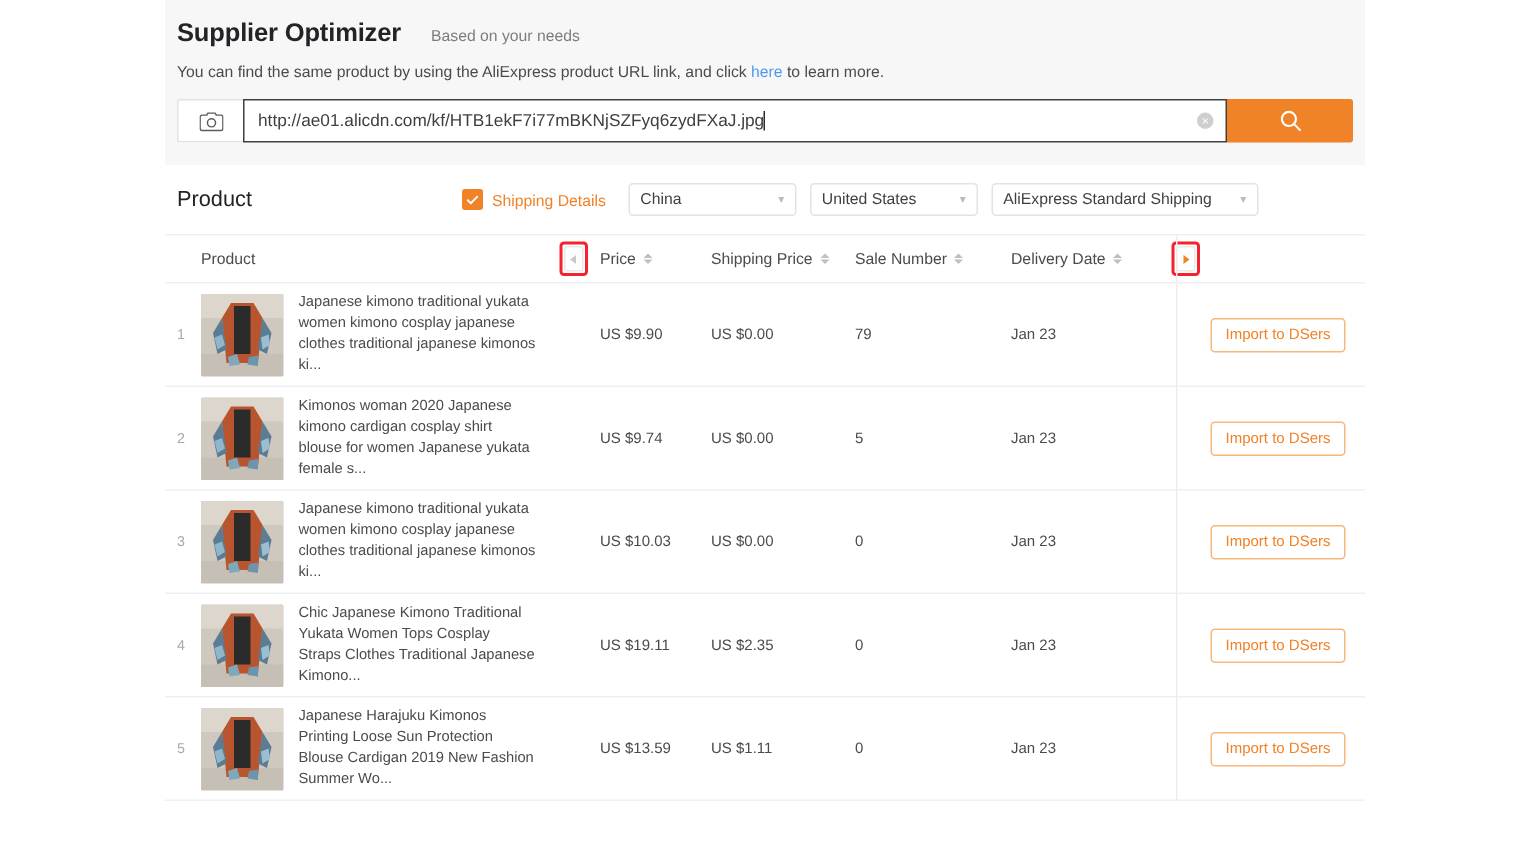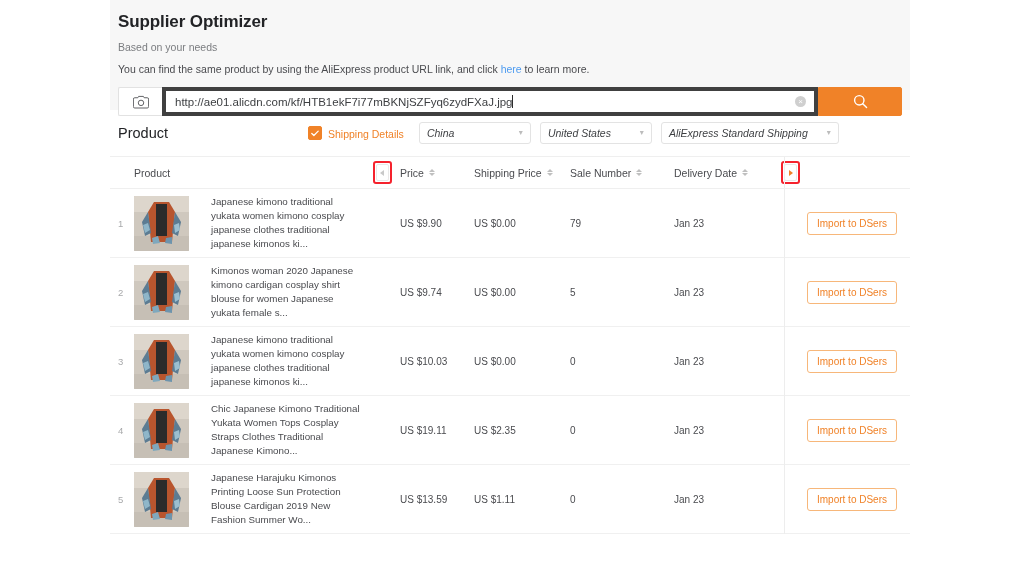--- a/index.html
+++ b/index.html
@@ -30,23 +30,22 @@
   .top-panel {
     background: #f7f7f7;
     padding: 12px 8px 16px 8px;
     height: 110px;
     box-sizing: border-box;
   }
 
   .title-row {
     display: flex;
     align-items: baseline;
-    gap: 9px;
+    gap: 20px;
     padding: 0 0 0 0;
-    flex-direction: column;
   }
   .title-main {
     font-size: 17px;
     font-weight: bold;
     color: #222326;
     letter-spacing: -0.1px;
   }
   .title-sub {
     font-size: 10.5px;
     color: #7b7d80;
@@ -77,21 +76,21 @@
     border-right: none;
     border-radius: 2px 0 0 2px;
     display: flex;
     align-items: center;
     justify-content: center;
     box-sizing: border-box;
   }
   .url-box {
     flex: 1;
     background: #ffffff;
-    border: 4px solid #404040;
+    border: 1px solid #404040;
     display: flex;
     align-items: center;
     padding: 0 8px 0 9px;
     box-sizing: border-box;
     position: relative;
   }
   .url-text {
     font-size: 11.5px;
     color: #3d3f42;
     white-space: nowrap;
@@ -174,21 +173,20 @@
     padding: 0 7px;
     margin-right: 9px;
     background: #fff;
     cursor: pointer;
     box-sizing: border-box;
   }
   .select-val {
     font-size: 10.5px;
     color: #3d3f42;
     white-space: nowrap;
-    font-style: italic;
   }
   .select-arrow {
     margin-left: auto;
     padding-left: 14px;
     color: #bcbcbc;
     font-size: 8px;
     line-height: 1;
   }
   .sel-a { width: 112px; }
   .sel-b { width: 112px; }
@@ -279,21 +277,21 @@
     border-bottom: 1px solid #f0f0f0;
     box-sizing: border-box;
   }
   .idx {
     font-size: 9.5px;
     color: #a8a9ab;
   }
   .prod-cell {
     display: flex;
     align-items: center;
-    gap: 22px;
+    gap: 10px;
   }
   .thumb {
     width: 55px;
     height: 55px;
     flex: none;
     border-radius: 1px;
     overflow: hidden;
     background: #d9d4cd;
     position: relative;
   }

